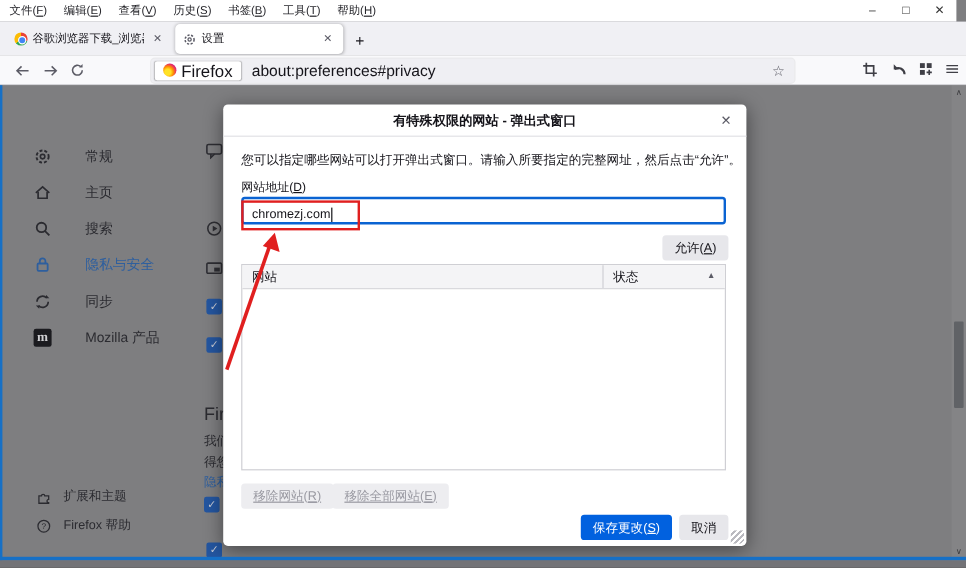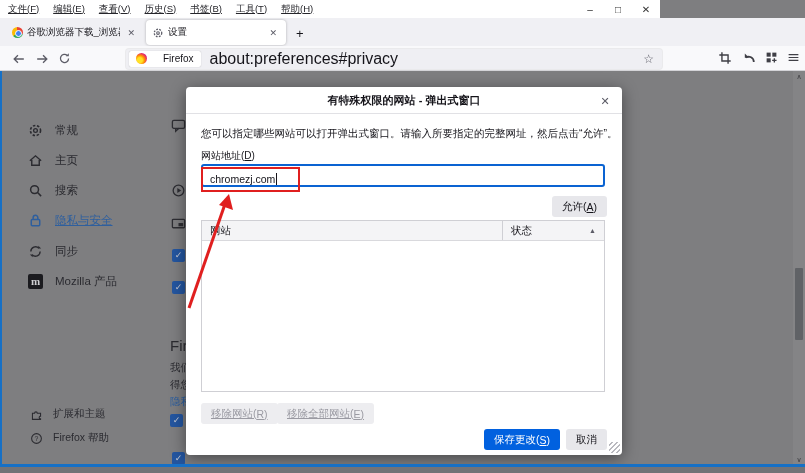--- a/index.html
+++ b/index.html
@@ -7,50 +7,50 @@
     --dim_text:#2b2b30; --dim_blue:#2e5f9e; --win_border:#1670c6;
   }
   *{margin:0;padding:0;box-sizing:border-box;font-family:"Liberation Sans","DejaVu Sans",sans-serif;}
   html,body{background:#555;}
   #root{position:relative;width:805px;height:473px;background:var(--dim_bg);overflow:hidden;}
   .abs{position:absolute;}
   svg{display:block;}
   .ak{text-decoration:underline;}
 
   
-  .menubar{left:0;top:0;width:660px;height:18px;background:#ffffff;display:flex;align-items:center;gap:14px;padding-left:8px;font-size:9.5px;color:#26262b;text-decoration:underline;}
+  .menubar{left:0;top:0;width:797px;height:18px;background:#ffffff;display:flex;align-items:center;gap:14px;padding-left:8px;font-size:9.5px;color:#26262b;}
   .menubar .mi{cursor:default;}
   .winctl{position:absolute;top:0;right:0;height:18px;display:flex;align-items:center;}
   .winctl span{width:28px;text-align:center;font-size:10px;color:#333;}
 
   
   .tabbar{left:0;top:18px;width:805px;height:28px;background:#f0f0f4;display:flex;align-items:flex-end;}
   .tab{display:flex;align-items:center;height:25px;margin-bottom:1px;font-size:9.5px;color:#15141a;}
   .tab.inactive{width:134px;margin-left:8px;padding:0 4px;}
   .tab.active{width:140px;margin-left:4px;background:#fff;border-radius:4px;box-shadow:0 0 3px rgba(0,0,0,.28);padding:0 6px;}
   .tab .ttl{flex:1;overflow:hidden;white-space:nowrap;margin:0 4px;}
   .tab .cls{font-size:9px;color:#5b5b66;padding:1px 3px;}
   .newtab{font-size:13px;color:#15141a;margin-left:10px;margin-bottom:5px;}
   .chromelogo{width:11px;height:11px;border-radius:50%;flex:none;
     background:conic-gradient(#ea4335 0 30%,#4285f4 0 31%,#34a853 31% 64%,#fbbc05 64% 100%);position:relative;}
   .chromelogo::after{content:"";position:absolute;left:3px;top:3px;width:5px;height:5px;border-radius:50%;background:#4285f4;border:1px solid #fff;}
 
   
   .toolbar{left:0;top:46px;width:805px;height:25px;background:#f9f9fb;border-bottom:1px solid #d4d4d8;}
   .navbtn{position:absolute;top:4px;width:17px;height:17px;color:#5c5c66;display:flex;align-items:center;justify-content:center;}
   .urlbar{position:absolute;left:126px;top:2.5px;width:536px;height:20px;background:#efeff3;border-radius:3px;display:flex;align-items:center;box-shadow:0 0 0 1px rgba(0,0,0,.06);}
-  .chip{display:flex;align-items:center;gap:16px;background:#fff;border-radius:2px;height:16px;margin-left:3px;padding:0 7px;font-size:10px;color:#15141a;box-shadow:0 0 1px rgba(0,0,0,.3);}
+  .chip{display:flex;align-items:center;gap:4px;background:#fff;border-radius:2px;height:16px;margin-left:3px;padding:0 7px;font-size:14px;color:#15141a;box-shadow:0 0 1px rgba(0,0,0,.3);}
   .fxlogo{width:11px;height:11px;border-radius:50%;background:radial-gradient(circle at 35% 65%,#ffe226 0 25%,#ff9500 45%,#e8266b 70%,#722291 100%);}
-  .urltext{font-size:16px;color:#15141a;margin-left:9px;flex:1;}
+  .urltext{font-size:13px;color:#15141a;margin-left:9px;flex:1;}
   .star{font-size:12px;color:#5c5c66;margin-right:8px;}
   .tbicon{position:absolute;top:5px;width:16px;height:16px;color:#3f3f46;}
 
   
   .content{left:0;top:71px;width:805px;height:402px;background:var(--dim_bg);}
-  .sideitem{position:absolute;display:flex;align-items:center;gap:12px;color:var(--dim_text);font-size:11.5px;}
+  .sideitem{position:absolute;display:flex;align-items:center;gap:28px;color:var(--dim_text);font-size:11.5px;}
   .sideitem .icn{width:15px;height:15px;flex:none;}
   .sideitem.active{color:var(--dim_blue);}
   .mozlogo{width:15px;height:15px;background:#1b1b1f;color:#cfcfd2;font-weight:bold;font-size:11px;line-height:15px;text-align:center;border-radius:2px;font-family:"Liberation Serif","DejaVu Serif",serif;}
   .footitem{position:absolute;display:flex;align-items:center;gap:10px;color:var(--dim_text);font-size:10.5px;}
   .footitem .icn{width:13px;height:13px;}
   .ghosticon{position:absolute;width:15px;height:15px;color:#2e2e33;}
   .dimcheck{position:absolute;width:13px;height:13px;background:#2456a0;border-radius:2px;color:#c9ccd4;font-size:9px;line-height:13px;text-align:center;}
   .dimtext{position:absolute;color:var(--dim_text);white-space:nowrap;}
   .dimlink{color:var(--dim_blue);}
   .vscroll{position:absolute;right:0;top:0;width:12px;height:402px;background:rgba(255,255,255,.05);}
@@ -198,21 +198,21 @@
     </div>
     <div class="sideitem" style="left:28px;top:112px;">
       <span class="icn">
           <svg viewBox="0 0 16 16" width="15" height="15">
             <circle cx="7" cy="7" r="4.2" fill="none" stroke="currentColor" stroke-width="1.6"></circle>
             <path d="M10.2 10.2 14 14" stroke="currentColor" stroke-width="1.6"></path>
           </svg>
         </span>
       <span>搜索</span>
     </div>
-    <div class="sideitem active" style="left:28px;top:142px;text-decoration:underline;">
+    <div class="sideitem active" style="left:28px;top:142px;">
       <span class="icn">
           <svg viewBox="0 0 16 16" width="15" height="15">
             <rect x="3.5" y="7" width="9" height="6.5" rx="1" fill="none" stroke="currentColor" stroke-width="1.6"></rect>
             <path d="M5.5 7V5a2.5 2.5 0 0 1 5 0v2" fill="none" stroke="currentColor" stroke-width="1.6"></path>
           </svg>
         </span>
       <span>隐私与安全</span>
     </div>
     <div class="sideitem" style="left:28px;top:173px;">
       <span class="icn">

